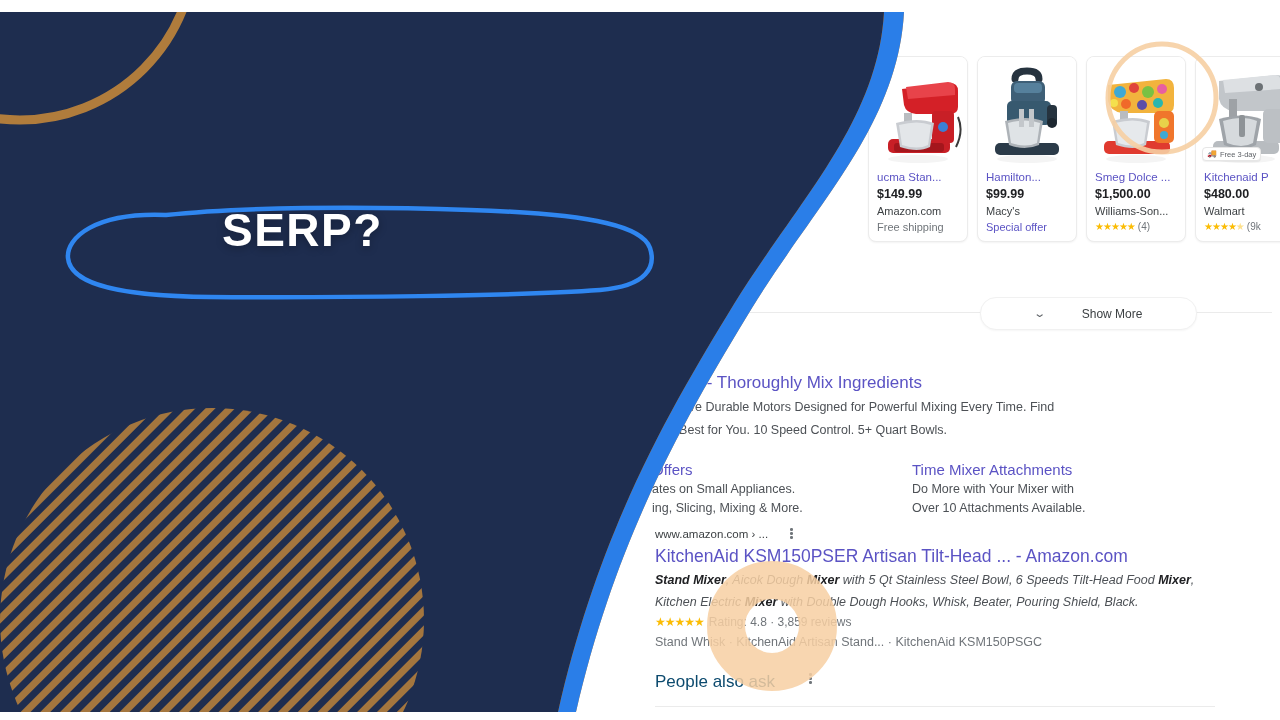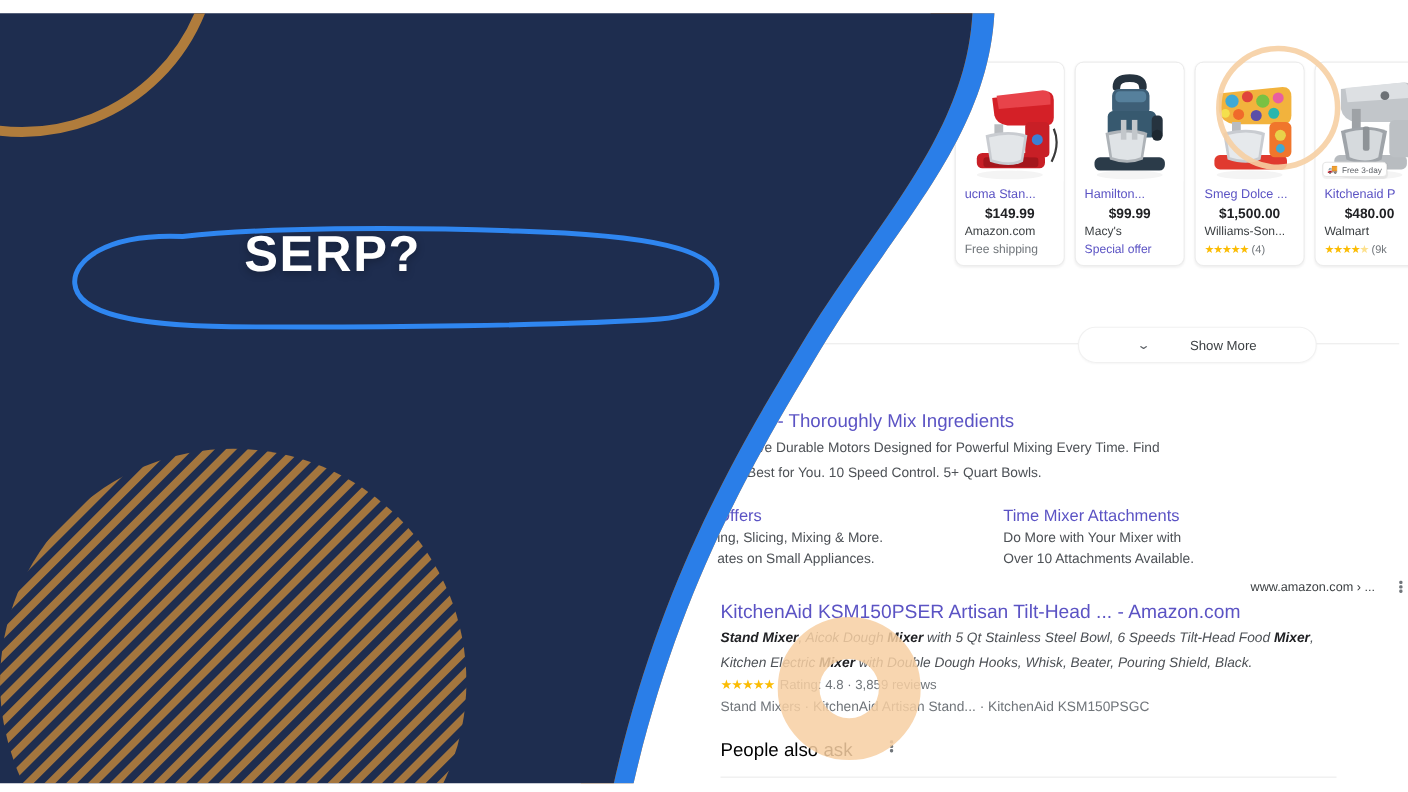--- a/index.html
+++ b/index.html
@@ -13,21 +13,21 @@
   .shopping-row{position:absolute;left:868px;top:44px;display:flex;gap:9px;}
   .pcard{width:98px;background:#fff;border:1px solid #ececec;border-radius:8px;
          box-shadow:0 1px 2px rgba(0,0,0,.05);padding:0 0 8px 0;position:relative;overflow:hidden;}
   .pimg{height:108px;display:flex;align-items:flex-end;justify-content:center;position:relative;background:#fff;}
   .pimg svg{display:block;}
   .ship-badge{position:absolute;left:6px;bottom:4px;background:#fff;border:1px solid #e6e6e6;border-radius:4px;
               font-size:7.5px;color:#5f6368;padding:1.5px 4px;display:flex;align-items:center;gap:3px;
               white-space:nowrap;box-shadow:0 1px 1px rgba(0,0,0,.06);}
   .ship-badge .truck{color:#4285f4;font-size:8px;line-height:1;}
   .ptitle{color:#5b53c4;font-size:11.5px;padding:6px 8px 0 8px;white-space:nowrap;overflow:hidden;}
-  .pprice{font-size:12.5px;font-weight:bold;color:#202124;padding:4px 8px 0 8px;text-align:center;}
+  .pprice{font-size:12.5px;font-weight:bold;color:#202124;padding:4px 8px 0 8px;}
   .pmerchant{font-size:11px;color:#3c4043;padding:4px 8px 0 8px;white-space:nowrap;overflow:hidden;}
   .pextra{font-size:11px;color:#70757a;padding:4px 8px 0 8px;white-space:nowrap;}
   .pextra.offer{color:#5b53c4;}
   .prate{padding:4px 8px 0 8px;font-size:10px;color:#70757a;white-space:nowrap;display:flex;align-items:center;gap:3px;}
   .stars{color:#fbbc04;letter-spacing:-1px;font-size:10px;}
   .stars .half{color:#fbbc04;opacity:.45;}
 
   .divider{position:absolute;left:652px;top:300px;width:620px;height:1px;background:#ebebeb;}
   .showmore{position:absolute;left:980px;top:285px;width:215px;height:31px;border:1px solid #f1f1f1;
             border-radius:16px;background:#fff;display:flex;align-items:center;justify-content:center;
@@ -37,34 +37,34 @@
   .ad-block{position:absolute;left:652px;top:360px;width:620px;}
   .ad-head{color:#5b53c4;font-size:17px;line-height:22px;}
   .ad-desc{color:#4d5156;font-size:12.5px;line-height:19px;margin-top:4px;}
   .sitelinks{display:flex;margin-top:20px;}
   .sl{width:260px;}
   .sl.right{margin-left:0;}
   .sl-title{color:#5b53c4;font-size:15px;line-height:20px;}
   .sl-line{color:#4d5156;font-size:12.5px;line-height:19px;}
 
   .organic{position:absolute;left:655px;top:515px;width:620px;}
-  .url-row{display:flex;align-items:center;gap:22px;justify-content:flex-end;}
+  .url-row{display:flex;align-items:center;gap:22px;}
   .url{font-size:11.5px;color:#3c4043;}
   .kebab{display:inline-block;width:3px;}
   .kebab i{display:block;width:2.5px;height:2.5px;border-radius:50%;background:#70757a;margin:1.4px 0;}
   .o-title{color:#5b53c4;font-size:17.5px;line-height:24px;margin-top:4px;}
   .o-desc{color:#4d5156;font-size:12.5px;line-height:19px;margin-top:3px;font-style:italic;}
   .o-desc b{color:#202124;font-weight:bold;}
   .o-rate{margin-top:3px;font-size:12px;color:#70757a;display:flex;align-items:center;gap:5px;}
   .o-rate .stars{font-size:12px;}
   .o-links{margin-top:6px;font-size:12.5px;color:#5b53c4;}
   .o-links span{color:#70757a;}
 
   .paa{position:absolute;left:655px;top:660px;width:620px;}
-  .paa-head{font-size:17px;color:#000000;display:flex;align-items:flex-start;gap:34px;}
+  .paa-head{font-size:17px;color:#0c4a6e;display:flex;align-items:flex-start;gap:34px;}
   .paa-rule{margin-top:14px;height:1px;background:#ebebeb;width:560px;}
 
   
   #wave{position:absolute;left:0;top:0;width:1280px;height:720px;pointer-events:none;}
 
   .headline{position:absolute;left:165px;top:83px;color:#ffffff;font-size:69px;line-height:1;
             font-family:"DejaVu Serif",serif;font-weight:400;letter-spacing:.5px;
             text-shadow:0 1px 6px rgba(0,0,0,.25);}
   .serpword{position:absolute;left:222px;top:207px;color:#ffffff;font-size:46px;line-height:1;
             font-family:"Liberation Sans",sans-serif;font-weight:bold;letter-spacing:1.5px;
@@ -190,22 +190,22 @@
       <span>Show More</span>
     </div>
 
     <div class="ad-block">
       <div class="ad-head">Mixers - Thoroughly Mix Ingredients</div>
       <div class="ad-desc">ers Have Durable Motors Designed for Powerful Mixing Every Time. Find</div>
       <div class="ad-desc">er is Best for You. 10 Speed Control. 5+ Quart Bowls.</div>
       <div class="sitelinks">
         <div class="sl">
           <div class="sl-title">Offers</div>
+          <div class="sl-line">ates on Small Appliances.</div>
           <div class="sl-line">ing, Slicing, Mixing &amp; More.</div>
-          <div class="sl-line">ates on Small Appliances.</div>
         </div>
         <div class="sl right">
           <div class="sl-title">Time Mixer Attachments</div>
           <div class="sl-line">Do More with Your Mixer with</div>
           <div class="sl-line">Over 10 Attachments Available.</div>
         </div>
       </div>
     </div>
 
     <div class="organic">
@@ -222,21 +222,21 @@
         <b>Stand Mixer</b><span>, Aicok Dough </span><b>Mixer</b><span> with 5 Qt Stainless Steel Bowl, 6 Speeds Tilt-Head Food </span><b>Mixer</b>,
       </div>
       <div class="o-desc">
         <span>Kitchen Electric </span><b>Mixer</b><span> with Double Dough Hooks, Whisk, Beater, Pouring Shield, Black.</span>
       </div>
       <div class="o-rate">
         <span class="stars">★★★★★</span>
         <span>Rating: 4.8 · 3,859 reviews</span>
       </div>
       <div class="o-links">
-        <span>Stand Mixers</span>
+        <span>Stand Whisk</span>
         <span>·</span>
         <span>KitchenAid Artisan Stand...</span>
         <span>·</span>
         <span>KitchenAid KSM150PSGC</span>
       </div>
     </div>
 
     <div class="paa">
       <div class="paa-head">
         <span>People also ask</span>

